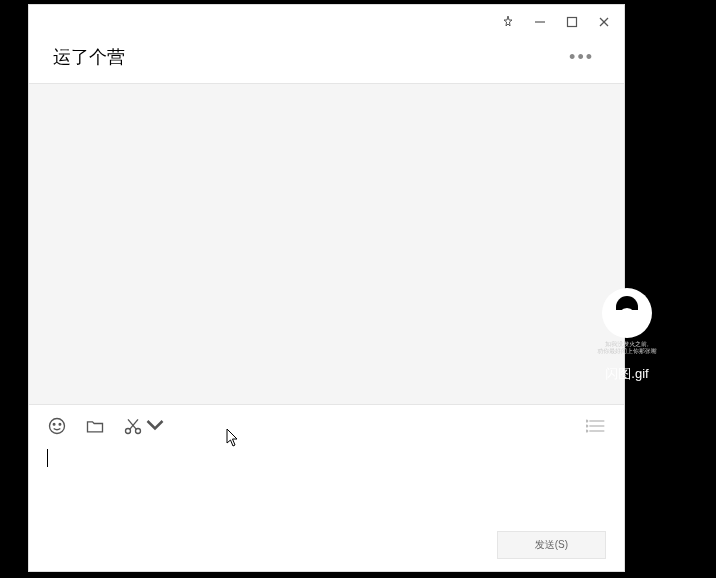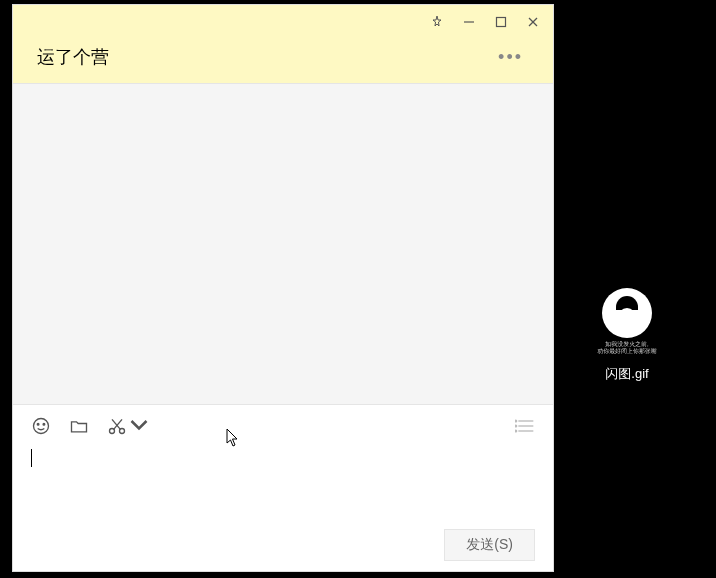--- a/index.html
+++ b/index.html
@@ -6,25 +6,25 @@
     body {
       width: 716px;
       height: 578px;
       background: #000;
       font-family: "Microsoft YaHei", sans-serif;
       position: relative;
       overflow: hidden;
     }
     .chat-window {
       position: absolute;
-      left: 12px;
+      left: 28px;
       top: 4px;
-      width: 542px;
+      width: 597px;
       height: 568px;
-      background: #fef9c3;
+      background: #ffffff;
       border: 1px solid #ddd;
       display: flex;
       flex-direction: column;
     }
     .titlebar {
       height: 34px;
       display: flex;
       justify-content: flex-end;
       align-items: center;
       padding-right: 4px;
@@ -106,22 +106,22 @@
     .send-bar {
       height: 44px;
       display: flex;
       justify-content: flex-end;
       align-items: center;
       padding: 0 18px 8px 0;
     }
     .send-btn {
       border: 1px solid #e5e5e5;
       background: #f5f5f5;
-      padding: 6px 21px;
-      font-size: 14px;
+      padding: 6px 37px;
+      font-size: 10px;
       color: #666;
       cursor: pointer;
       font-family: inherit;
     }
     .desktop-file {
       position: absolute;
       right: 49px;
       top: 288px;
       width: 80px;
       display: flex;

